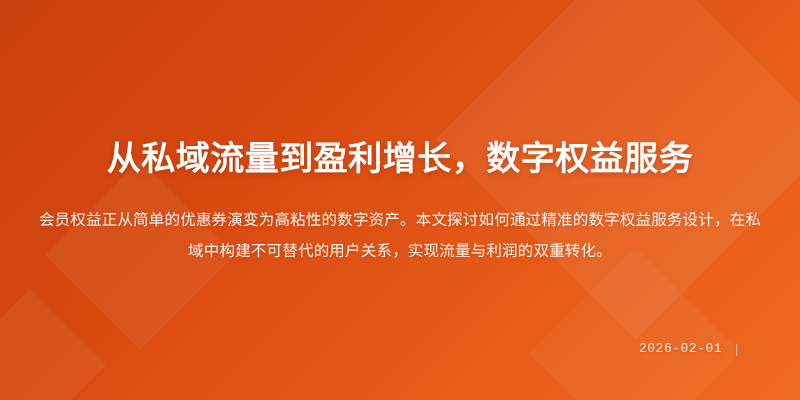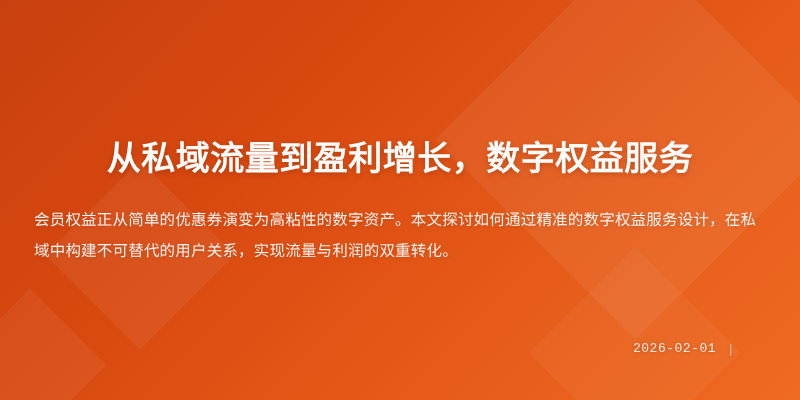--- a/index.html
+++ b/index.html
@@ -79,32 +79,32 @@
     font-weight: bold;
     line-height: 48px;
     letter-spacing: 0.5px;
     text-shadow: 0 2px 5px rgba(120,35,0,0.33);
   }
   #title .tline { display: block; }
 
   #subtitle {
     margin: 22px 0 0 0;
     width: 732px;
-    text-align: left;
+    text-align: center;
     color: rgba(255,255,255,0.93);
     font-size: 15.5px;
     line-height: 31px;
     letter-spacing: 0.2px;
     text-shadow: 0 1px 3px rgba(120,35,0,0.22);
   }
 
   
   #meta {
     position: absolute;
-    right: 54px;
+    right: 48px;
     bottom: 44px;
     z-index: 3;
     display: flex;
     align-items: center;
     color: rgba(255,255,255,0.88);
     font-size: 13px;
     letter-spacing: 0.6px;
     text-shadow: 0 1px 3px rgba(120,35,0,0.25);
   }
   #meta .date {

